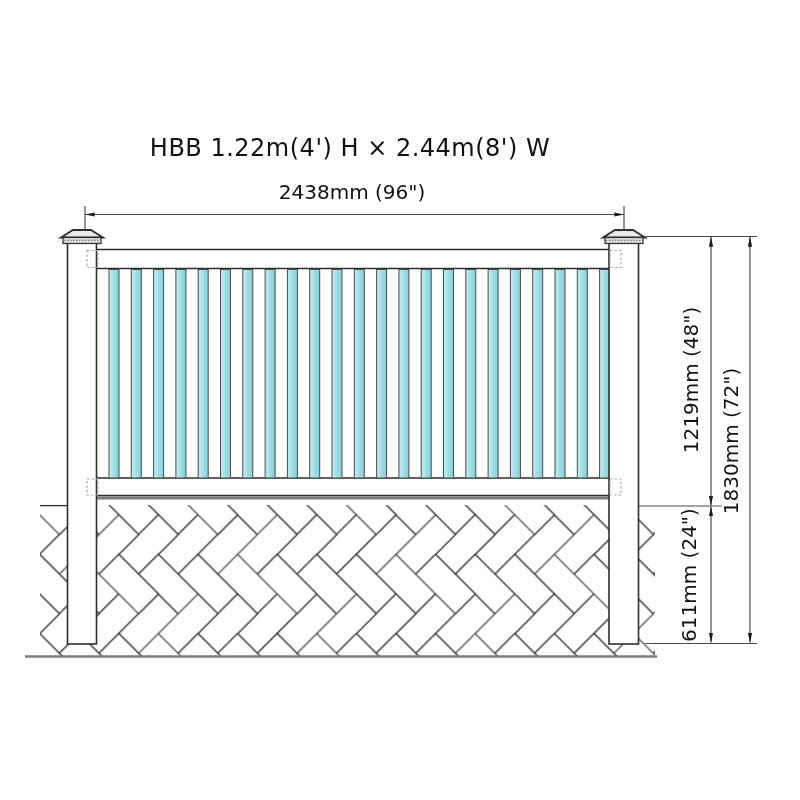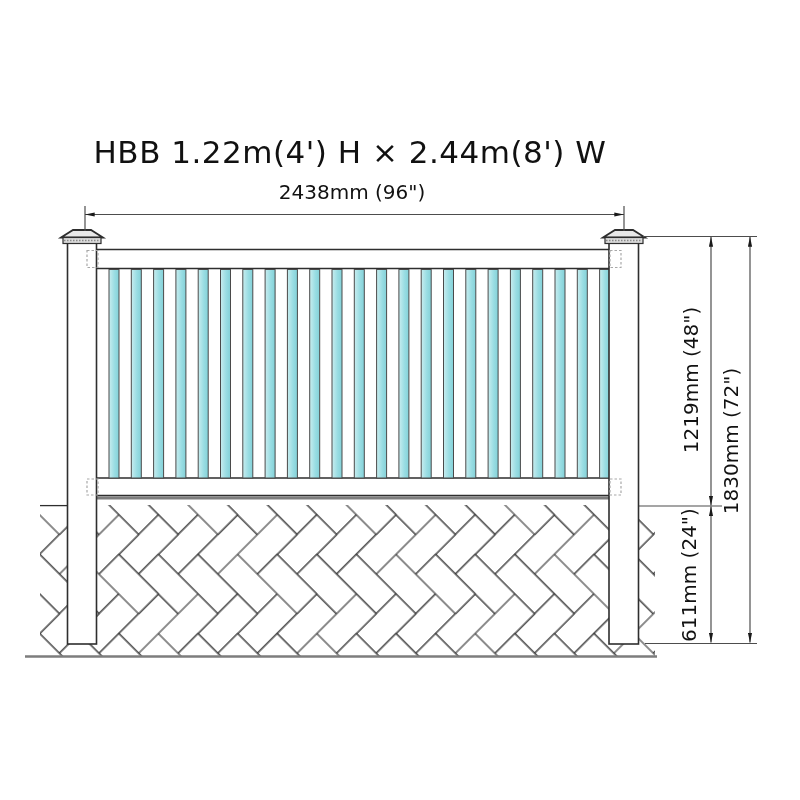--- a/index.html
+++ b/index.html
@@ -4,21 +4,21 @@
 <style>
   html,body{margin:0;padding:0;background:#ffffff;}
   #canvas{
     position:relative;width:800px;height:800px;background:#ffffff;overflow:hidden;
     font-family:"DejaVu Sans","Liberation Sans",sans-serif;color:#111;
   }
   #linework{position:absolute;left:0;top:0;width:800px;height:800px;}
   .txt{position:absolute;white-space:nowrap;color:#111;}
   .title{
     left:0;top:134px;width:700px;text-align:center;
-    font-size:31px;letter-spacing:0.5px;font-weight:500;
+    font-size:24px;letter-spacing:0.5px;font-weight:500;
   }
   .dim-label-h{
     left:152px;top:180px;width:400px;text-align:center;font-size:20px;
   }
   .dim-label-v{
     font-size:20px;
     transform:translate(-50%,-50%) rotate(-90deg);
   }
   .v-1219{left:691px;top:380px;}
   .v-1830{left:731px;top:441px;}

